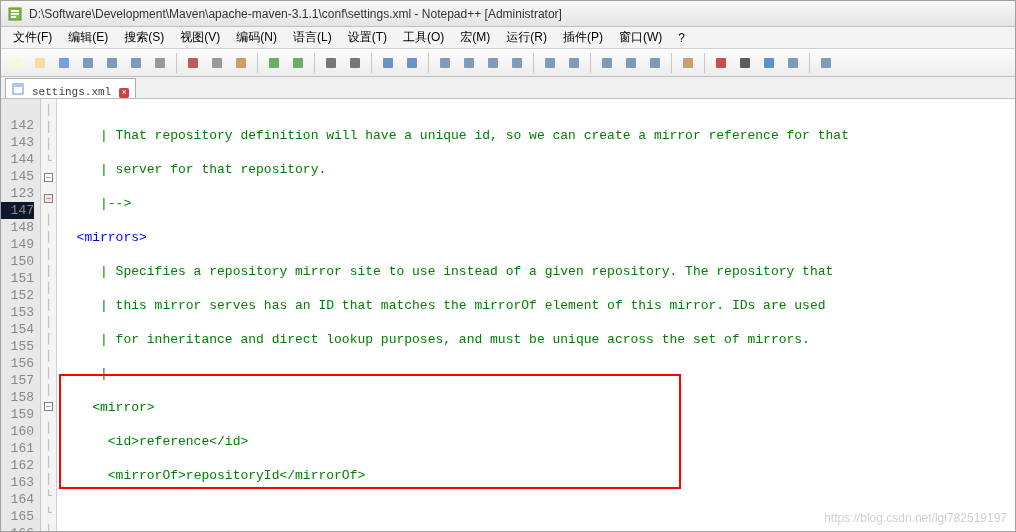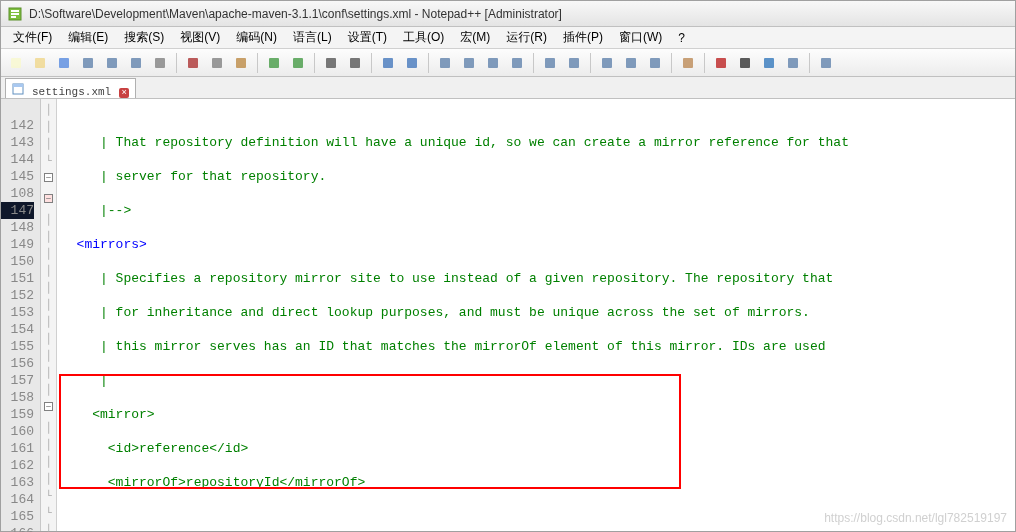--- a/index.html
+++ b/index.html
@@ -14,21 +14,21 @@
 .tb-btn { width: 22px; height: 22px; display: inline-flex; align-items: center; justify-content: center; border: 1px solid transparent; border-radius: 2px; }
 .tb-sep { width: 1px; height: 20px; background: #c8c8c8; margin: 0 3px; }
 .tabbar { height: 22px; background: #f0f0f0; display: flex; align-items: flex-end; padding: 0 4px; border-bottom: 1px solid #c0c0c0; }
 .tab { height: 20px; background: #fff; border: 1px solid #b0b0b0; border-bottom: none; padding: 0 6px; display: flex; align-items: flex-end; gap: 8px; font-family: "Courier New", monospace; font-size: 11px; color: #444; }
 .tab-close { width: 10px; height: 10px; background: #c84040; border-radius: 2px; color: #fff; font-size: 9px; line-height: 10px; text-align: center; }
 .editor-wrap { display: flex; height: calc(100% - 26px - 22px - 28px - 22px); background: #fff; position: relative; }
 .gutter { width: 40px; background: #e8e8e8; border-right: 1px solid #c8c8c8; text-align: right; padding-right: 6px; font-family: "Courier New", monospace; font-size: 13px; color: #888; line-height: 17px; padding-top: 18px; }
 .fold-col { width: 16px; background: #f4f4f4; border-right: 1px solid #d0d0d0; font-family: monospace; font-size: 10px; color: #808080; line-height: 17px; text-align: center; padding-top: 2px; }
 .fold-box { width: 9px; height: 9px; border: 1px solid #808080; background: #fff; margin: 4px auto; line-height: 7px; font-size: 9px; text-align: center; }
 .fold-line { color: #aaa; }
-.code { flex: 1; font-family: "Courier New", monospace; font-size: 13px; line-height: 17px; padding-top: 18px; white-space: pre; color: #000; position: relative; }
+.code { flex: 1; font-family: "Courier New", monospace; font-size: 13px; line-height: 17px; padding-top: 11px; white-space: pre; color: #000; position: relative; }
 .codeline { height: 17px; padding-left: 4px; }
 .hl147 { background: #e8e8ff; }
 .c-tag { color: #0000ff; }
 .c-cmt { color: #008000; }
 .redbox { position: absolute; border: 2px solid #ff0000; pointer-events: none; }
 .watermark { position: absolute; bottom: 6px; right: 8px; font-size: 12px; color: #d0d0d0; font-family: Arial, sans-serif; }
 </style>
 </head>
 <body>
 
@@ -239,21 +239,21 @@
       <span class="tab-close">×</span>
     </div>
   </div>
 
   <div class="editor-wrap">
     <div class="gutter" id="gutter">
         <div>142</div>
         <div>143</div>
         <div>144</div>
         <div>145</div>
-        <div>108</div>
+        <div>123</div>
         <div style="background: #0f172a; font-family: Liberation Mono, monospace;">147</div>
         <div>148</div>
         <div>149</div>
         <div>150</div>
         <div>151</div>
         <div>152</div>
         <div>153</div>
         <div>154</div>
         <div>155</div>
         <div>156</div>
@@ -300,22 +300,22 @@
         <div style="height: 17px;"><span class="fold-line">└</span></div>
         <div style="height: 17px;"><span class="fold-line">└</span></div>
         <div style="height: 17px;"><span class="fold-line">│</span></div>
       </div>
     <div class="code" id="codearea">
 <div class="codeline"><span class="c-cmt">     | That repository definition will have a unique id, so we can create a mirror reference for that</span></div>
 <div class="codeline"><span class="c-cmt">     | server for that repository.</span></div>
 <div class="codeline"><span class="c-cmt">     |--&gt;</span></div>
 <div class="codeline"><span class="c-tag">  &lt;</span><span class="c-tag">mirrors</span><span class="c-tag">&gt;</span></div>
 <div class="codeline"><span class="c-cmt">     | Specifies a repository mirror site to use instead of a given repository. The repository that</span></div>
+<div class="codeline"><span class="c-cmt">     | this mirror serves has an ID that matches the mirrorOf element of this mirror. IDs are used</span></div>
 <div class="codeline"><span class="c-cmt">     | for inheritance and direct lookup purposes, and must be unique across the set of mirrors.</span></div>
-<div class="codeline"><span class="c-cmt">     | this mirror serves has an ID that matches the mirrorOf element of this mirror. IDs are used</span></div>
 <div class="codeline"><span class="c-cmt">     |</span></div>
 <div class="codeline"><span class="c-cmt">    &lt;mirror&gt;</span></div>
 <div class="codeline"><span class="c-cmt">      &lt;id&gt;</span><span class="c-cmt">reference</span><span class="c-cmt">&lt;/id&gt;</span></div>
 <div class="codeline"><span class="c-cmt">      &lt;mirrorOf&gt;</span><span class="c-cmt">repositoryId</span><span class="c-cmt">&lt;/mirrorOf&gt;</span></div>
 
 
 
 
 
 

